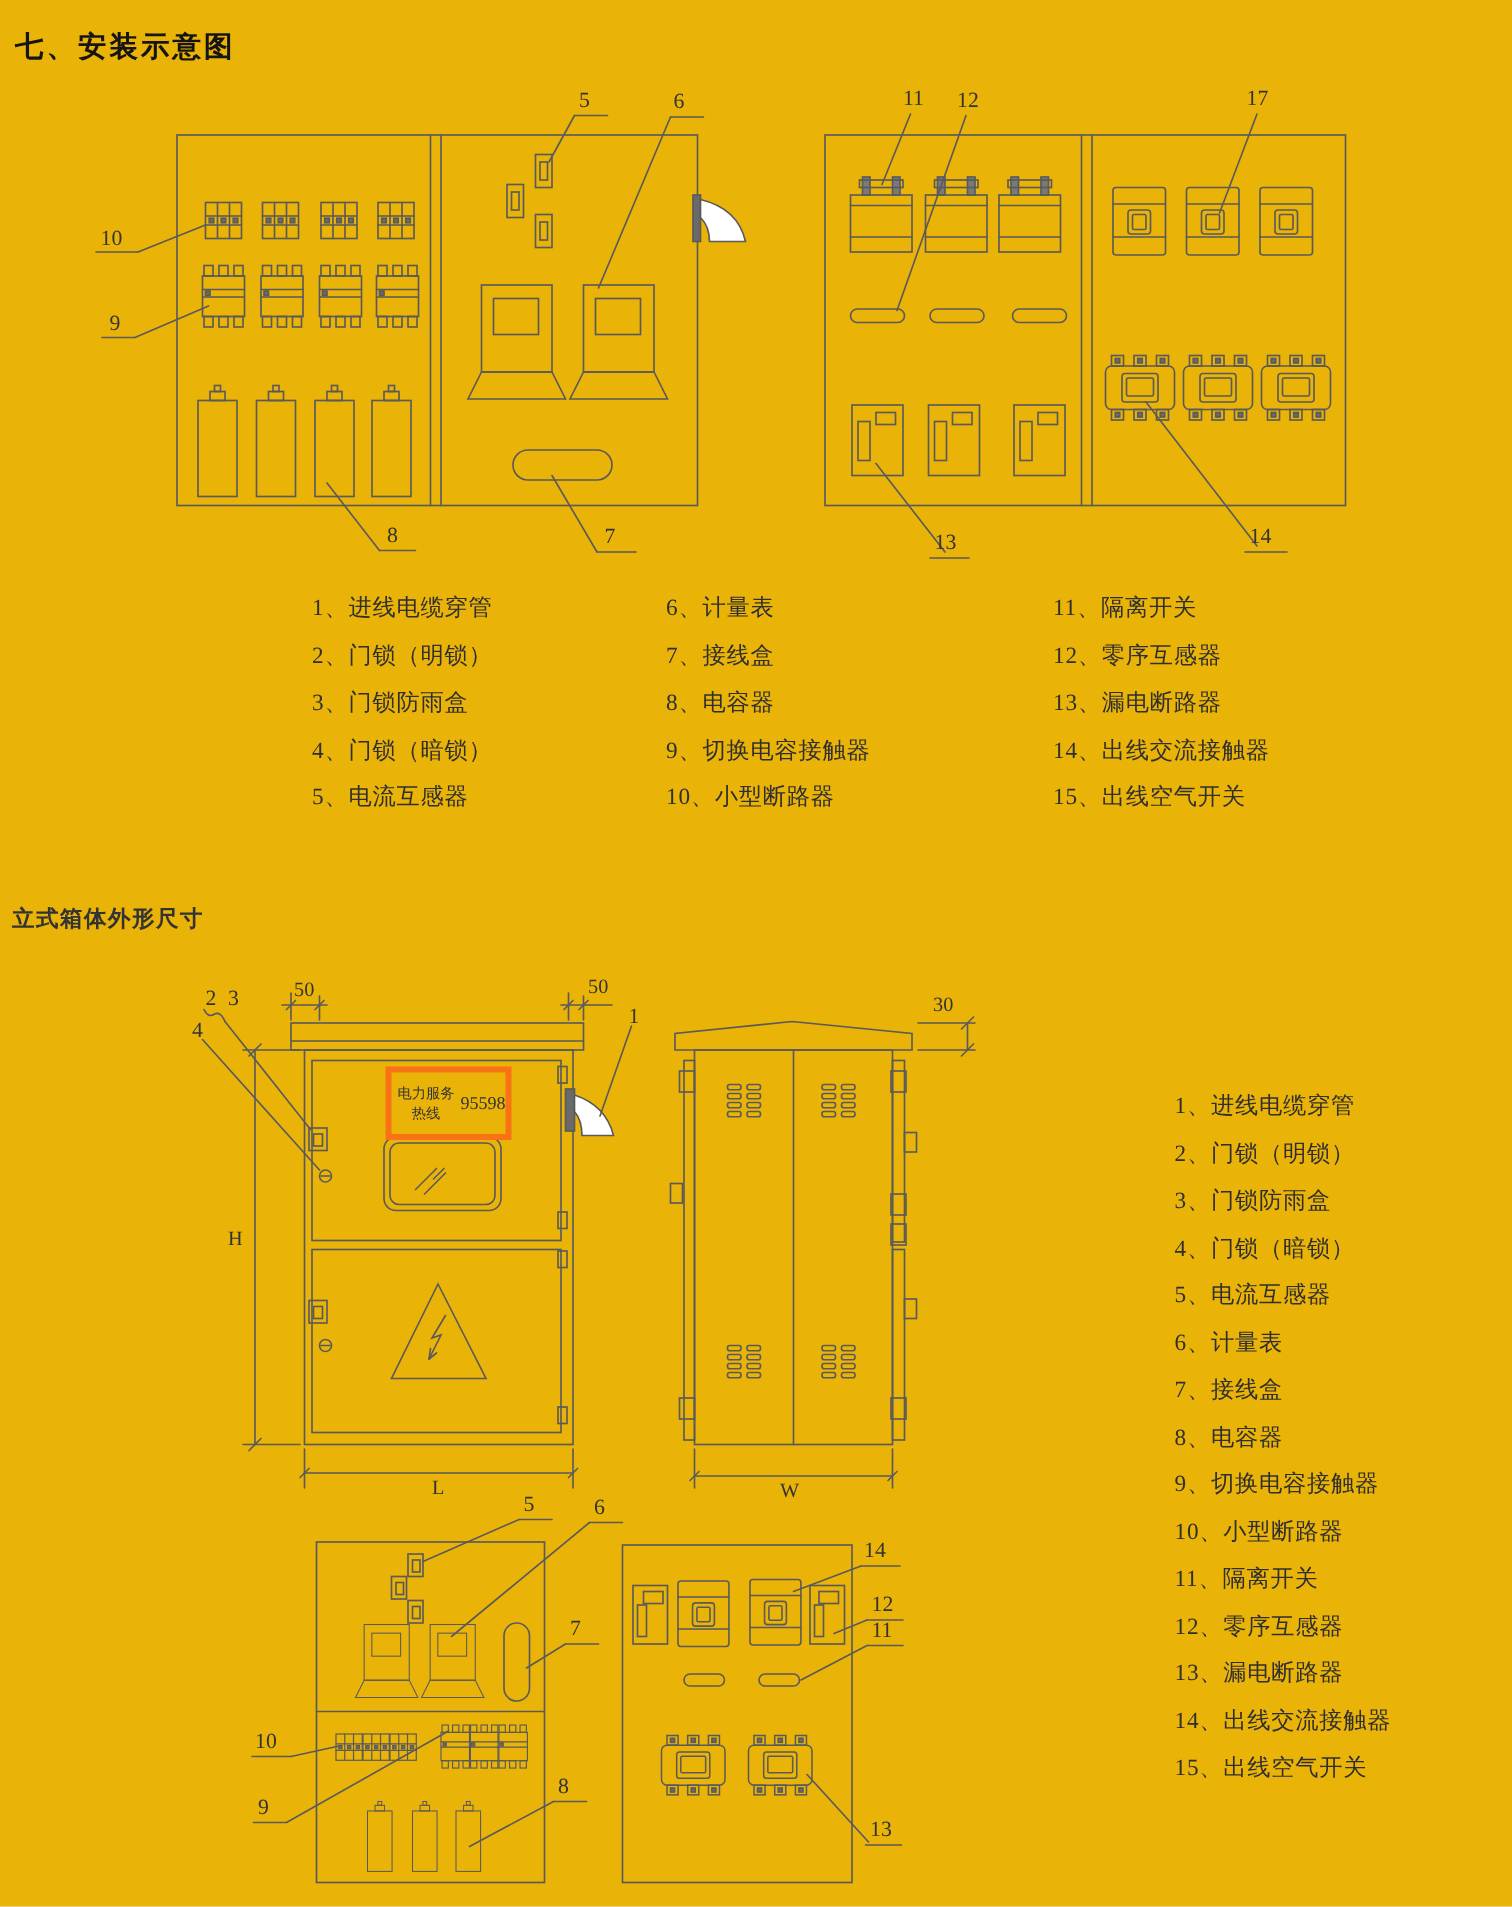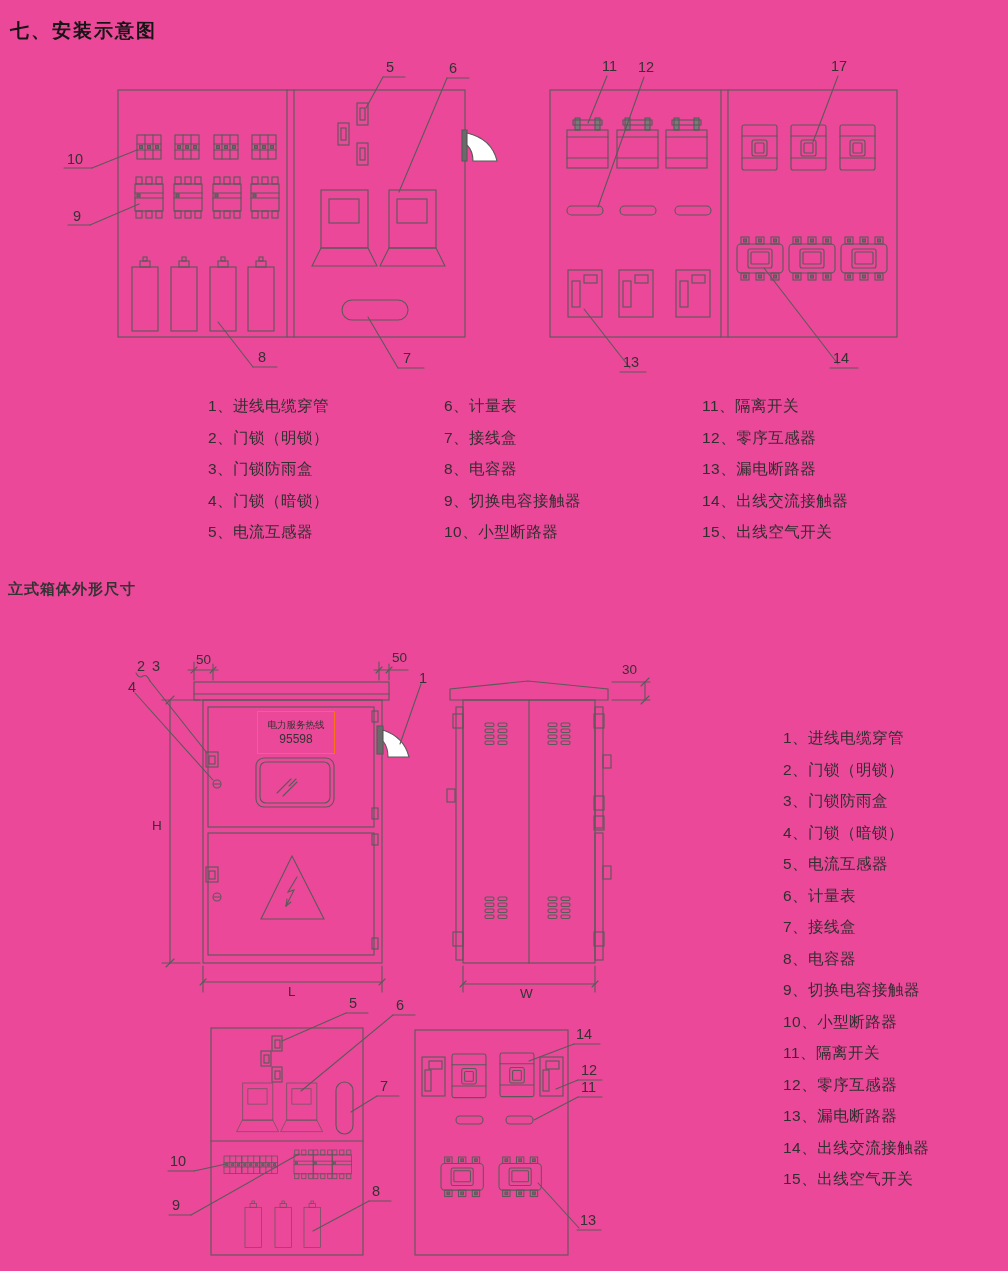--- a/index.html
+++ b/index.html
@@ -1,25 +1,25 @@
 <!DOCTYPE html>
 <html><head>
 <meta charset="utf-8">
 <style>
   html,body { margin:0; padding:0; background:#e8e8e8; }
-  .page { position:relative; width:1008px; height:1271px; background:#ec4899; overflow:hidden;
-          font-family:Liberation Sans, sans-serif; color:#2e2e2e; }
+  .page { position:relative; width:1008px; height:1271px; background:#eab308; overflow:hidden;
+          font-family:Liberation Serif, serif; color:#2e2e2e; }
   .art { position:absolute; left:0; top:0; }
   .title { position:absolute; left:10px; top:5px; font-size:19px; font-weight:bold; color:#151515; letter-spacing:2px; }
-  .subtitle { position:absolute; left:8px; top:568px; font-size:15px; color:#333; letter-spacing:1px; }
+  .subtitle { position:absolute; left:8px; top:591px; font-size:15px; color:#333; letter-spacing:1px; }
   .legend-col { position:absolute; font-size:15.5px; line-height:31.6px; color:#2f2f2f; letter-spacing:0.5px; white-space:nowrap;margin-left:36px; }
   .co  { position:absolute; font-size:14.5px; color:#333; white-space:nowrap; }
   .dim { position:absolute; font-size:13.5px; color:#333; white-space:nowrap; }
-  .plate { position:absolute; left:257px; top:711px; width:76px; height:41px; border:1px solid #f97316;
-           display:flex; flex-direction:column; align-items:center; justify-content:center; text-align:center; }
+  .plate { position:absolute; left:257px; top:711px; width:76px; height:41px; border:4px solid #f97316;
+           display:flex; flex-direction:row; align-items:center; text-align:center; }
   .plate .l1 { font-size:9.5px; color:#333; }
   .plate .l2 { font-size:12px; color:#333; }
 </style>
 </head>
 <body>
 
 <div class="page">
 
   <svg class="art" width="1008" height="1271" viewBox="0 0 1008 1271">
     <defs>

